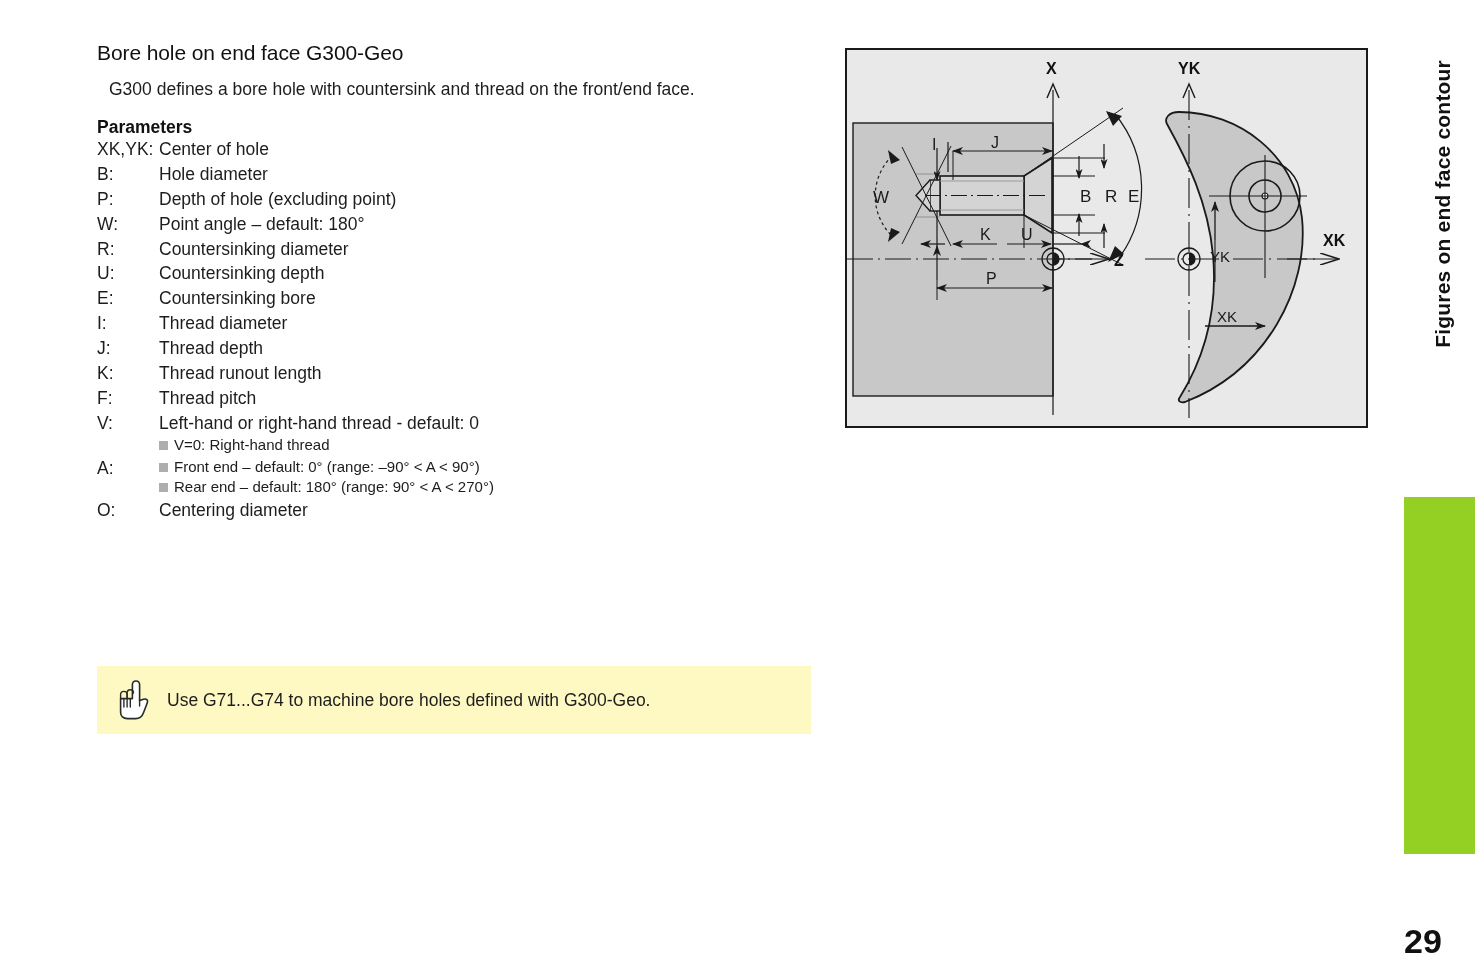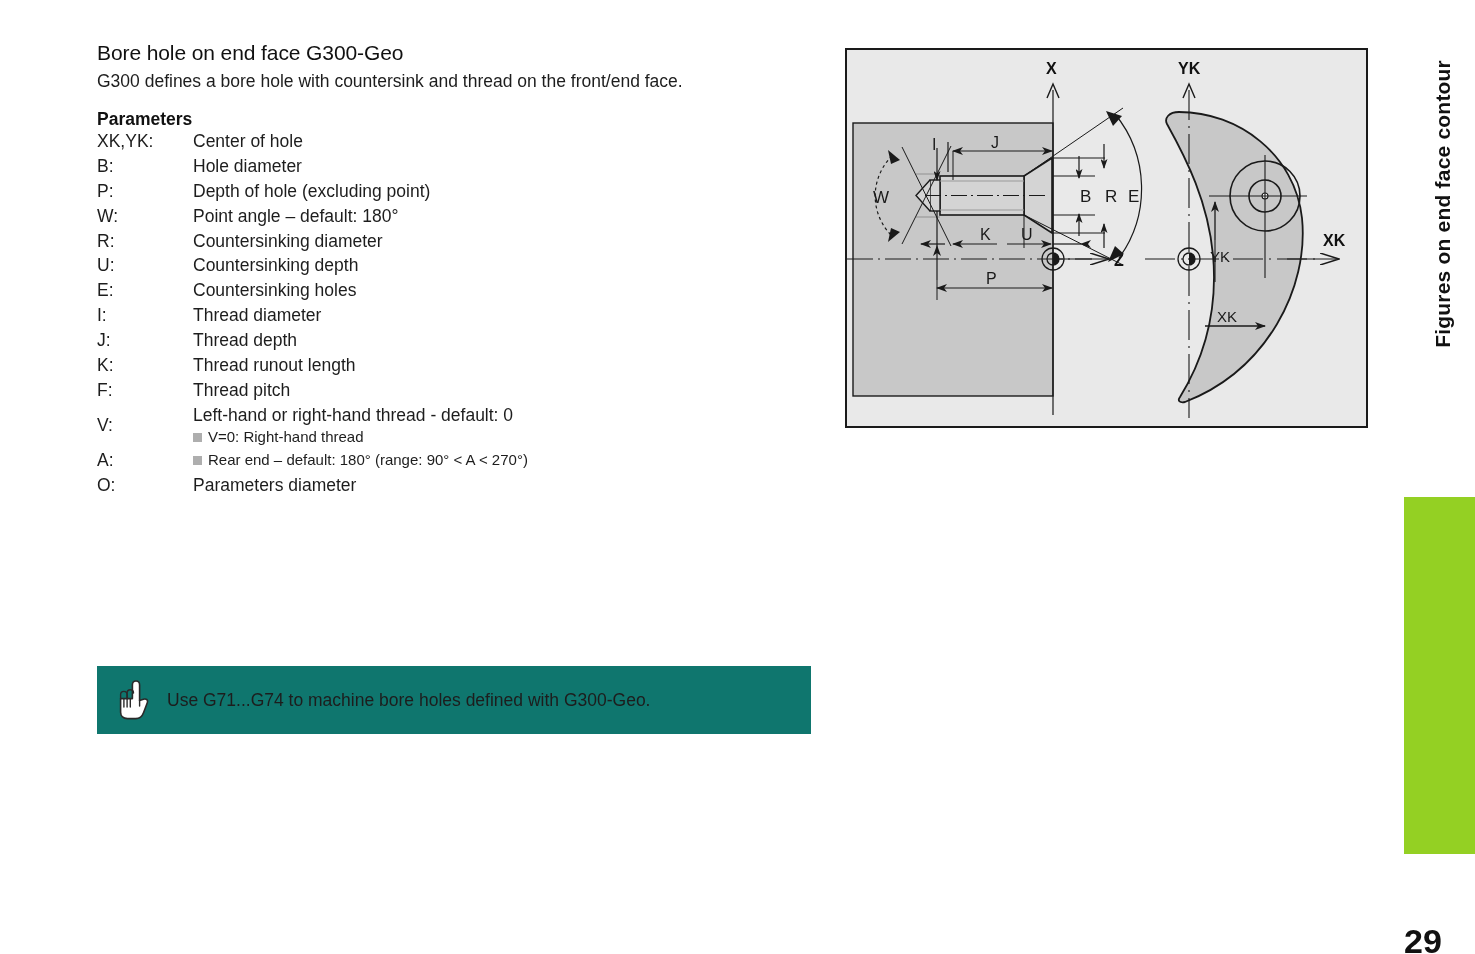--- a/index.html
+++ b/index.html
@@ -27,38 +27,37 @@
     font-size: 21px;
     font-weight: normal;
     letter-spacing: -0.1px;
     margin: 0 0 4px 0;
     line-height: 1.18;
     color: #111111;
   }
   .intro {
     font-size: 17.5px;
     line-height: 1.32;
-    margin: 0;
+    margin: 12px;
     width: 702px;
     color: #1d1d1d;
   }
   .params-head {
     font-size: 17.5px;
     font-weight: bold;
     margin: 16px 0 0 0;
     color: #111111;
   }
   .param-row {
     display: flex;
-    align-items: center;
+    align-items: flex-start;
     font-size: 17.5px;
     line-height: 1.31;
     margin-top: 2px;
     color: #1d1d1d;
-    gap: 34px;
   }
   .param-row.tight { margin-top: 0; }
   .param-key {
     flex: 0 0 auto;
     width: 62px;
   }
   .param-val { flex: 1 1 auto; }
   .sub-list {
     margin: 0;
     padding: 0;
@@ -82,21 +81,21 @@
     top: 0px;
   }
 
   
   .note-box {
     position: absolute;
     left: 97px;
     top: 666px;
     width: 714px;
     height: 68px;
-    background: #0f766e;
+    background: #fef9c3;
     display: flex;
     align-items: center;
   }
   .note-icon {
     flex: 0 0 auto;
     width: 52px;
     margin-left: 10px;
     display: flex;
     justify-content: center;
     align-items: center;
@@ -199,21 +198,21 @@
       </div>
       <div class="param-row">
         <div class="param-key">U:</div>
         <div class="param-val">
           <div>Countersinking depth</div>
         </div>
       </div>
       <div class="param-row">
         <div class="param-key">E:</div>
         <div class="param-val">
-          <div>Countersinking holes</div>
+          <div>Countersinking bore</div>
         </div>
       </div>
       <div class="param-row">
         <div class="param-key">I:</div>
         <div class="param-val">
           <div>Thread diameter</div>
         </div>
       </div>
       <div class="param-row">
         <div class="param-key">J:</div>
@@ -244,29 +243,33 @@
             </li>
           </ul>
         </div>
       </div>
       <div class="param-row">
         <div class="param-key">A:</div>
         <div class="param-val">
           <ul class="sub-list">
             <li class="sub-item">
               <span class="sub-bullet"></span>
+              <span>Front end – default: 0° (range: –90° &lt; A &lt; 90°)</span>
+            </li>
+            <li class="sub-item">
+              <span class="sub-bullet"></span>
               <span>Rear end – default: 180° (range: 90° &lt; A &lt; 270°)</span>
             </li>
           </ul>
         </div>
       </div>
       <div class="param-row">
         <div class="param-key">O:</div>
         <div class="param-val">
-          <div>Parameters diameter</div>
+          <div>Centering diameter</div>
         </div>
       </div>
     </div>
 </div>
 
 <div class="note-box">
   <div class="note-icon">
     <svg width="34" height="46" viewBox="0 0 34 46">
       <g fill="#ffffff" stroke="#2a2a2a" stroke-width="1.6" stroke-linejoin="round">
         <path d="M20 4 C22.4 4 23.6 5.6 23.6 8 L23.6 23.5 L27.5 22.2 C30.5 21.3 32.3 23.2 31.3 25.8

